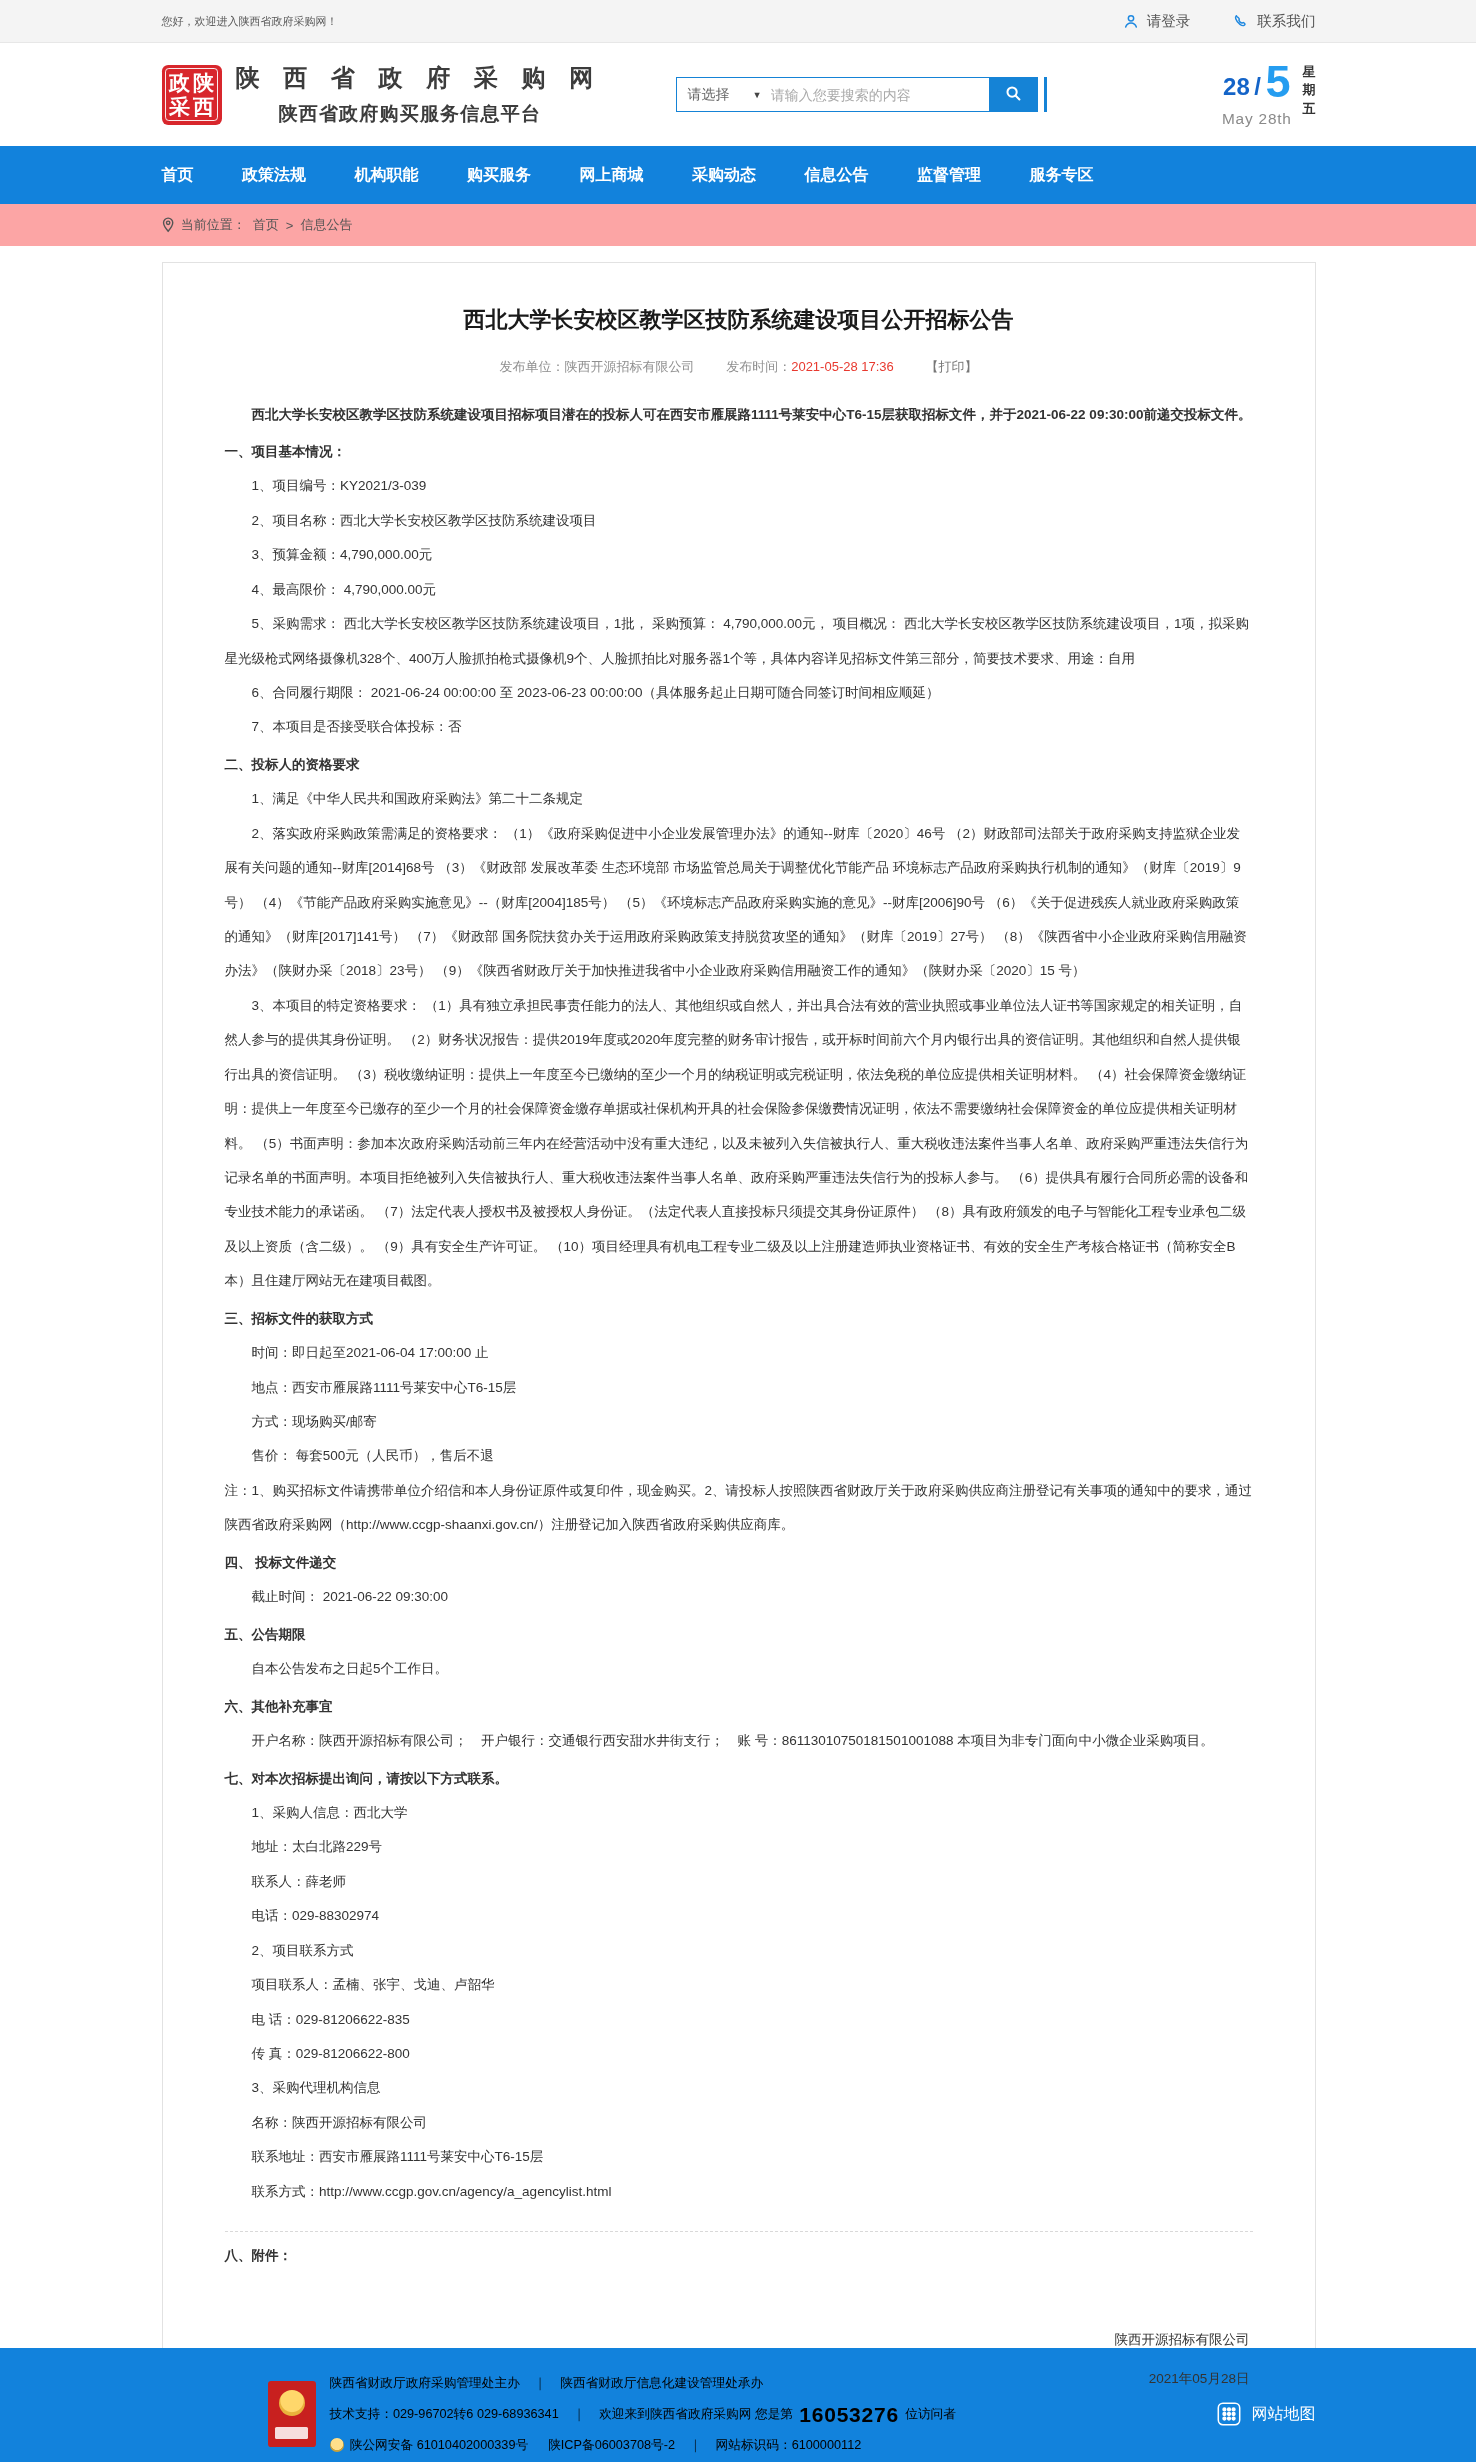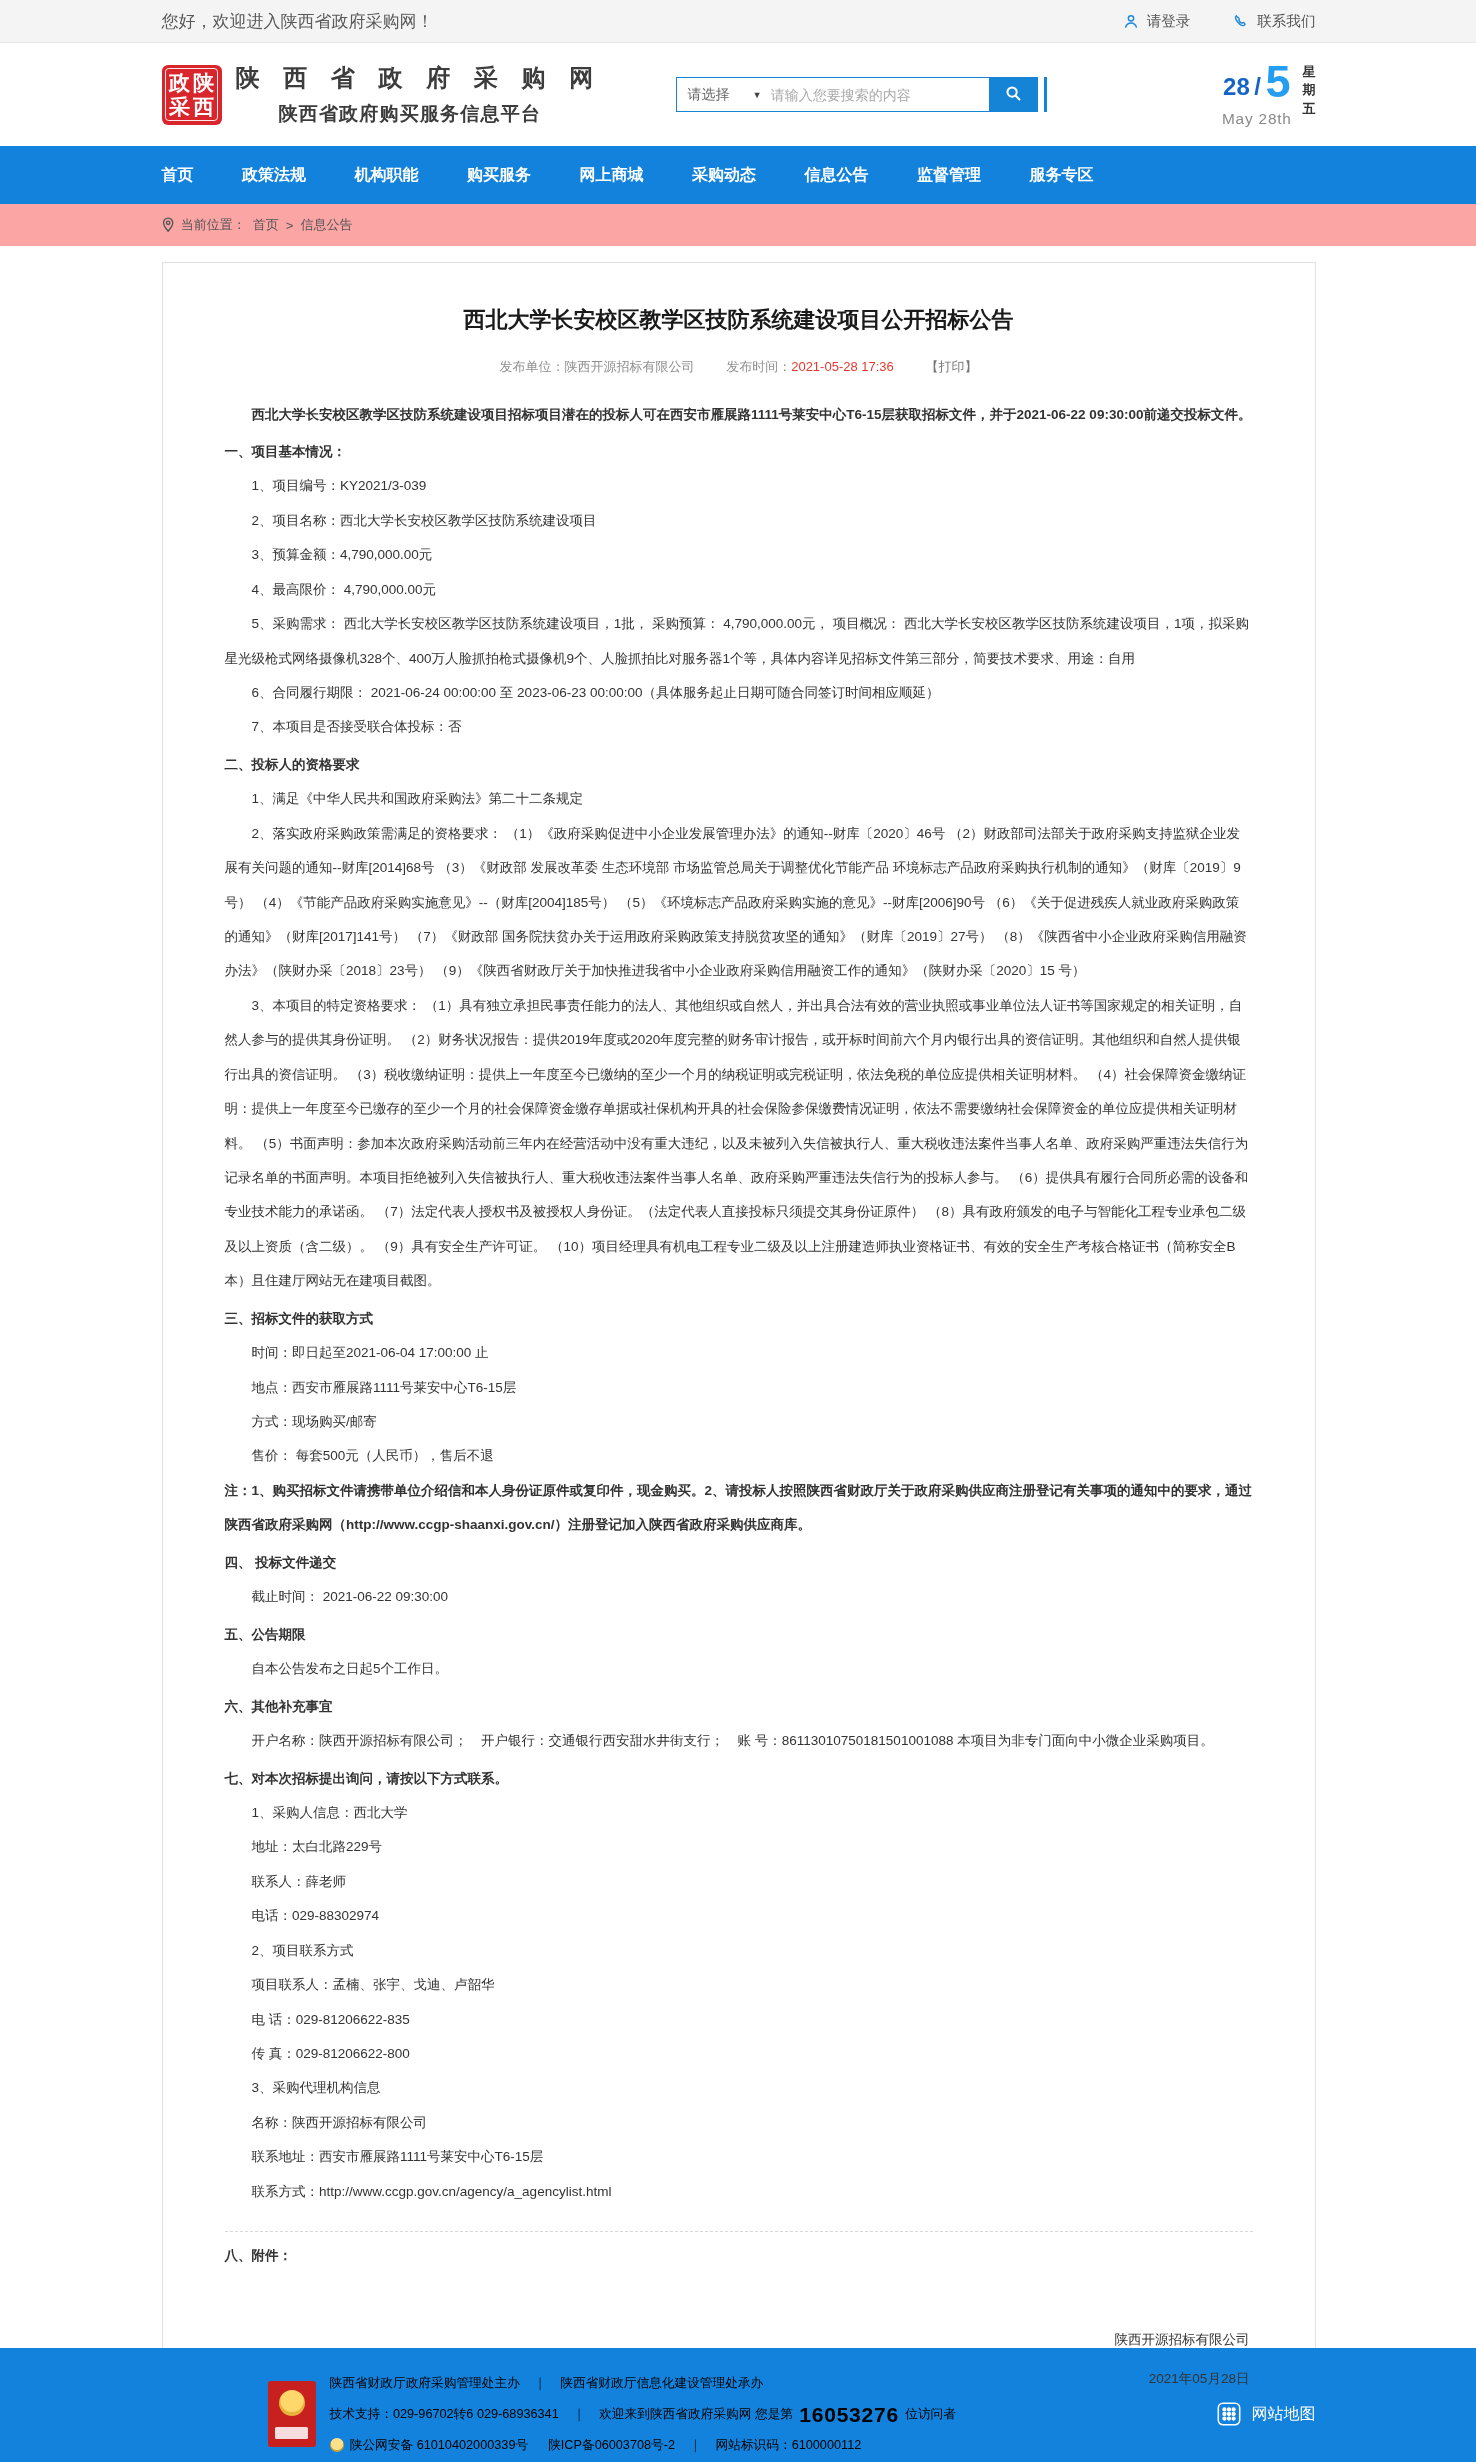--- a/index.html
+++ b/index.html
@@ -3,21 +3,21 @@
 <meta charset="utf-8">
 <style>
   * { box-sizing: border-box; margin: 0; padding: 0; }
   html,body { width: 1477px; background:#fff; font-family:"Liberation Sans","DejaVu Sans",sans-serif; }
   body { height: 2462px; overflow: hidden; color:#333; }
   .container { width: 1154px; margin: 0 auto; }
 
   
   .topbar { height: 43px; background:#f4f4f4; border-bottom:0.8px solid #e7e7e7; }
   .topbar .container { height:100%; display:flex; align-items:center; justify-content:space-between; }
-  .topbar-welcome { font-size:17px; color:#595959; }
+  .topbar-welcome { font-size:11px; color:#595959; }
   .topbar-links { display:flex; align-items:center; gap:43px; }
   .toplink { display:flex; align-items:center; gap:7.7px; font-size:14.6px; color:#555; cursor:pointer; }
   .toplink svg { display:block; }
 
   
   .header { height: 103px; background:#fff; }
   .header .container { height:100%; display:flex; align-items:center; }
   .seal { width:60px; height:60px; background:#d8262c; border-radius:6.2px; position:relative; display:grid; grid-template-columns:1fr 1fr; padding:6.2px; flex:none; }
   .seal:after { content:""; position:absolute; inset:3.1px; border:1.5px solid rgba(255,255,255,.9); border-radius:3.8px; }
   .seal span { color:#fff; font-weight:bold; font-size:21px; line-height:24px; text-align:center; }
@@ -59,21 +59,21 @@
   .art-title { text-align:center; font-size:22px; font-weight:bold; color:#1a1a1a; }
   .art-meta { margin-top:23px; text-align:center; font-size:13px; color:#8f8f8f; }
   .art-meta .gap { display:inline-block; width:28px; }
   .meta-time { color:#e8392f; }
   .meta-print { color:#777; cursor:pointer; }
   .art-body { margin-top:21.5px; }
   .art-body p { font-size:13.5px; line-height:2.55; color:#333; word-break:break-all; }
   .b-intro { font-weight:bold; text-indent:2em; }
   .b-h { font-weight:bold; margin-top:3.1px; }
   .b-item { text-indent:2em; }
-  .b-note { font-weight:bold; }
+  .b-note { font-weight:normal; }
   .divider { border-top:0.8px dashed #d9d9d9; margin:21.5px 0 7.7px; }
   .signature { margin-top:46px; text-align:right; font-size:13.5px; line-height:2.9; color:#333; padding-right:3.1px; }
 
   
   .footer { height:132px; background:#1282dc; }
   .footer .container { height:100%; display:flex; align-items:center; }
   .f-badge { width:48px; height:66px; margin-left:106px; background:#c8201f; border-radius:3.1px; position:relative; flex:none; }
   .f-badge:before { content:""; position:absolute; left:50%; top:9.2px; transform:translateX(-50%); width:26px; height:26px; border-radius:50%; background:radial-gradient(circle at 50% 40%, #ffd76b 0 55%, #e9b23c 60% 100%); }
   .f-badge:after { content:""; position:absolute; left:7.7px; right:7.7px; bottom:7.7px; height:12.3px; background:rgba(255,255,255,.85); border-radius:1.5px; }
   .f-text { margin-left:14px; color:#000000; }

